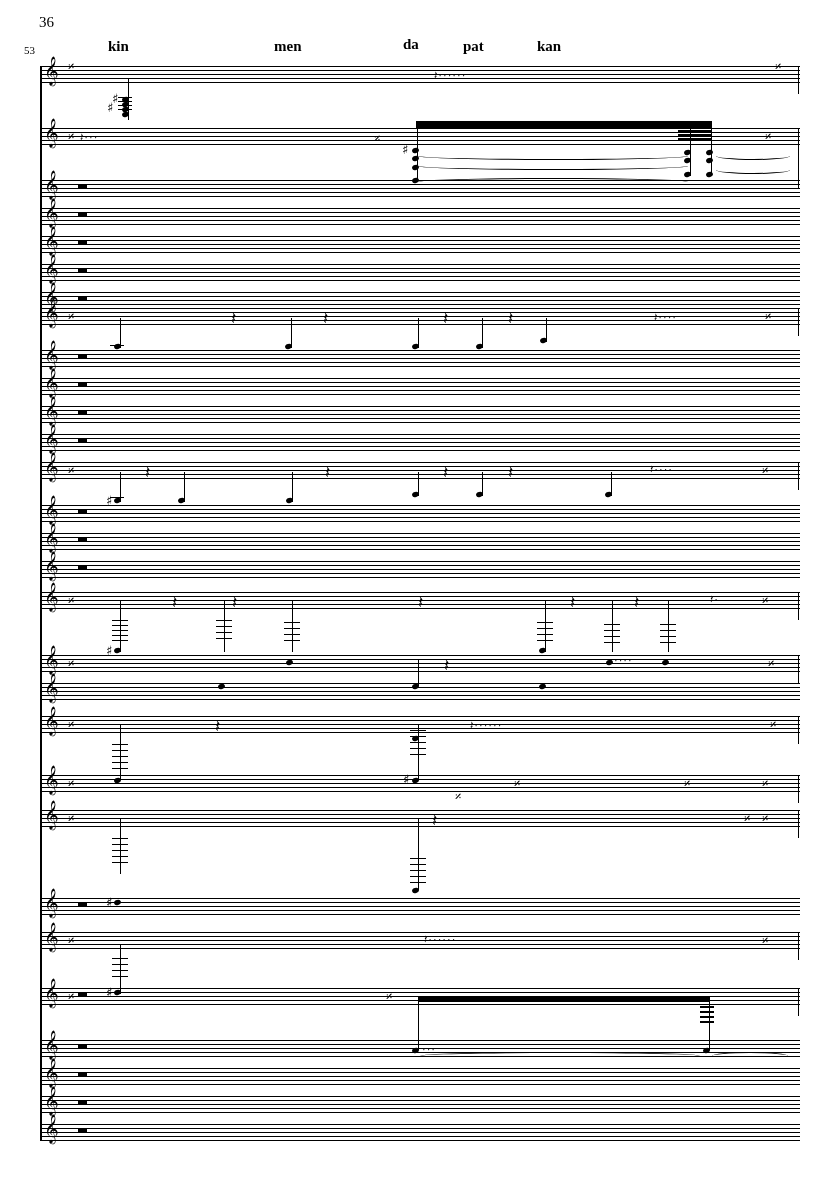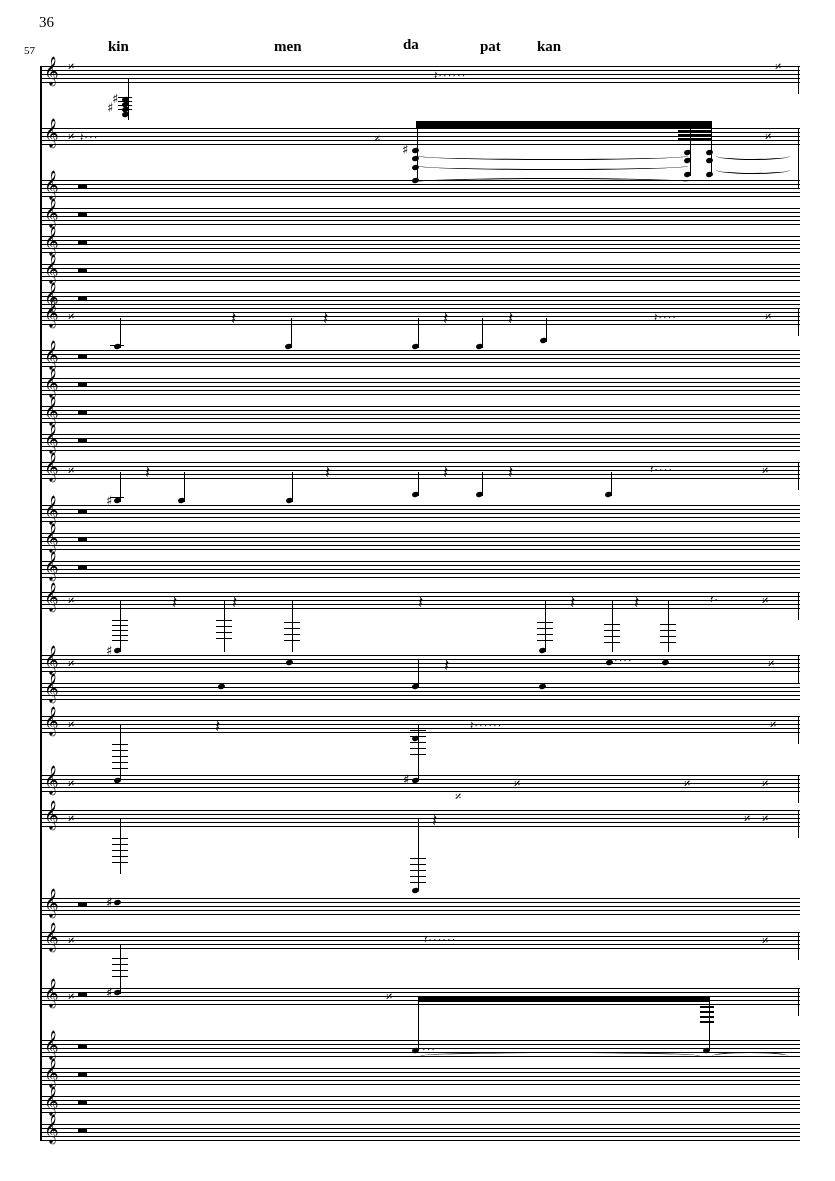--- a/index.html
+++ b/index.html
@@ -35,26 +35,26 @@
   .tie{position:absolute;border-bottom:1px solid #000;border-radius:50%;height:7px;}
   .tiedn{position:absolute;border-top:1px solid #000;border-radius:50%;height:7px;}
   .repsign{position:absolute;font-size:13px;line-height:1;font-family:"DejaVu Sans",sans-serif;}
 </style>
 </head>
 <body>
 
 <div id="sheet">
 
   <div class="page-num" style="left:39px;top:14px">36</div>
-  <div class="meas-num" style="left:24px;top:44px">57</div>
+  <div class="meas-num" style="left:24px;top:44px">53</div>
 
   <div class="lyric" style="left:108px;top:38px">kin</div>
   <div class="lyric" style="left:274px;top:38px">men</div>
   <div class="lyric" style="left:403px;top:36px">da</div>
-  <div class="lyric" style="left:480px;top:38px">pat</div>
+  <div class="lyric" style="left:463px;top:38px">pat</div>
   <div class="lyric" style="left:537px;top:38px">kan</div>
 
   <div class="staff" style="left:40px;top:66px;width:760px">
       <div class="ln" style="width:760px"></div>
       <div class="ln" style="width:760px"></div>
       <div class="ln" style="width:760px"></div>
       <div class="ln" style="width:760px"></div>
       <div class="ln" style="width:760px"></div>
     </div>
   <div class="staff" style="left:40px;top:128px;width:760px">

